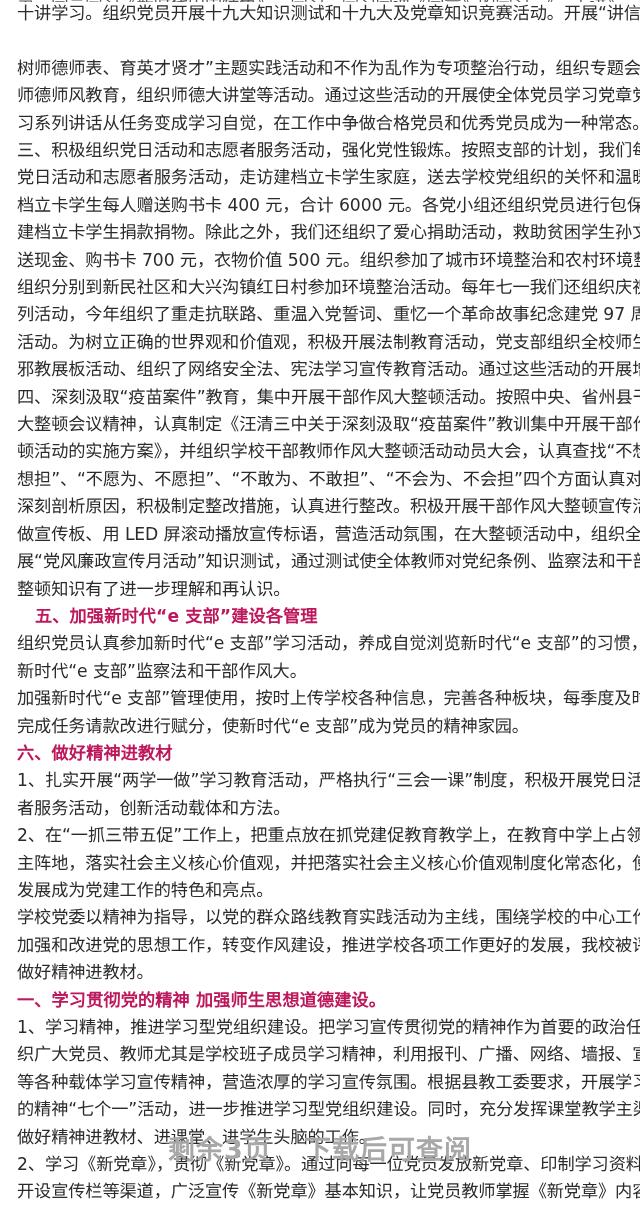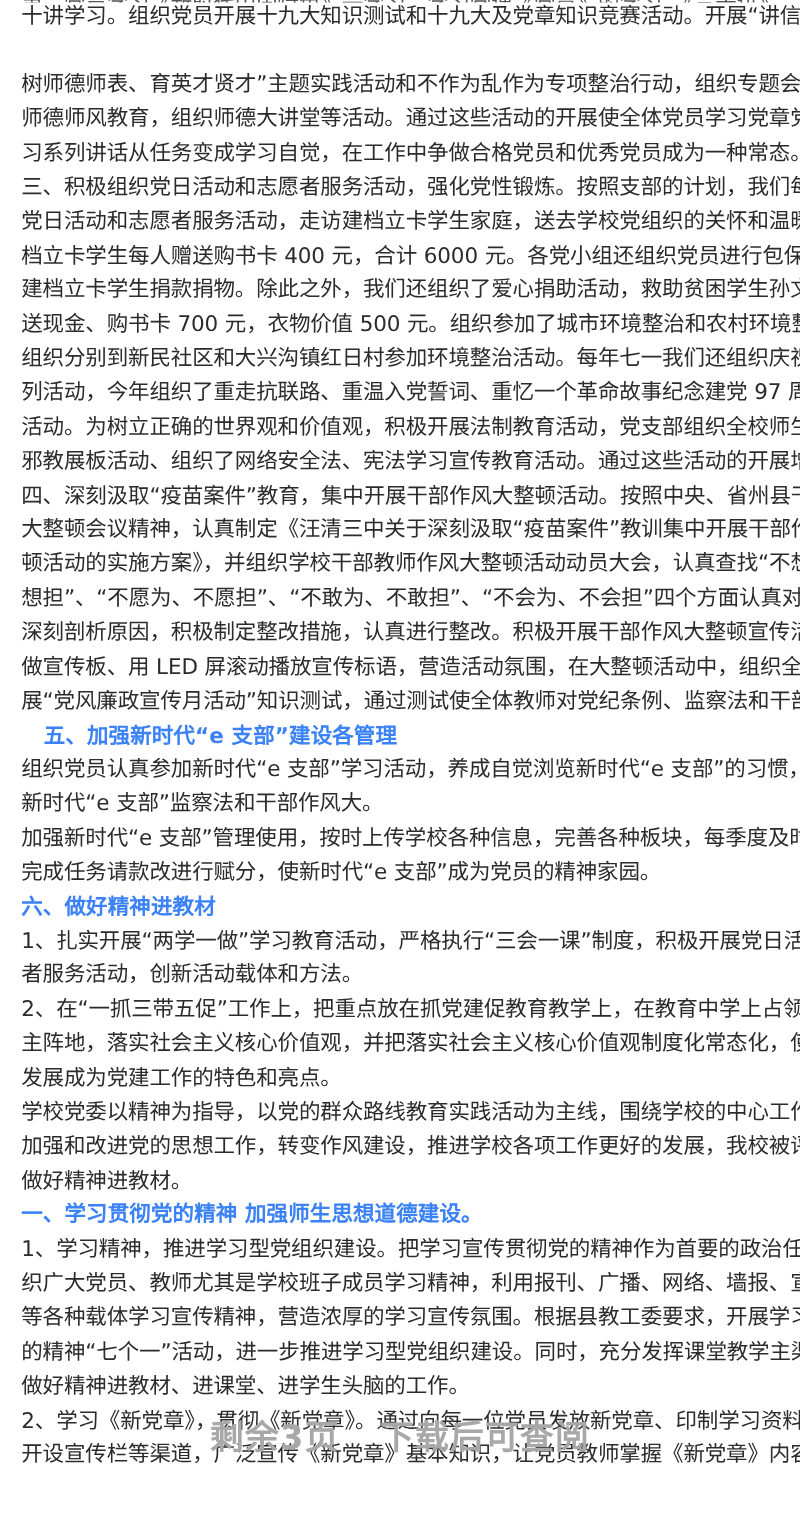--- a/index.html
+++ b/index.html
@@ -43,21 +43,21 @@
     font-family: "DejaVu Sans", "Liberation Sans", sans-serif;
   }
 
   
   .line.clipped-top {
     color: #3a3a3a;
   }
 
   .line.heading {
     font-weight: bold;
-    color: #3b82f6;
+    color: #be185d;
     letter-spacing: 0.1px;
   }
 
   .line.heading.indent {
     padding-left: 18px;
   }
 
   .blank {
     height: 27.4px;
   }
@@ -121,20 +121,21 @@
     <div class="line">列活动，今年组织了重走抗联路、重温入党誓词、重忆一个革命故事纪念建党 97 周年系列</div>
     <div class="line">活动。为树立正确的世界观和价值观，积极开展法制教育活动，党支部组织全校师生参观反</div>
     <div class="line">邪教展板活动、组织了网络安全法、宪法学习宣传教育活动。通过这些活动的开展增强了党</div>
     <div class="line">四、深刻汲取“疫苗案件”教育，集中开展干部作风大整顿活动。按照中央、省州县干部作风</div>
     <div class="line">大整顿会议精神，认真制定《汪清三中关于深刻汲取“疫苗案件”教训集中开展干部作风大整</div>
     <div class="line">顿活动的实施方案》，并组织学校干部教师作风大整顿活动动员大会，认真查找“不想为、不</div>
     <div class="line">想担”、“不愿为、不愿担”、“不敢为、不敢担”、“不会为、不会担”四个方面认真对照检查，</div>
     <div class="line">深刻剖析原因，积极制定整改措施，认真进行整改。积极开展干部作风大整顿宣传活动，定</div>
     <div class="line">做宣传板、用 LED 屏滚动播放宣传标语，营造活动氛围，在大整顿活动中，组织全体教师开</div>
     <div class="line">展“党风廉政宣传月活动”知识测试，通过测试使全体教师对党纪条例、监察法和干部作风大</div>
+    <div class="line">整顿知识有了进一步理解和再认识。</div>
 
     <div class="line heading indent">五、加强新时代“e 支部”建设各管理</div>
 
     <div class="line">组织党员认真参加新时代“e 支部”学习活动，养成自觉浏览新时代“e 支部”的习惯，让党员在</div>
     <div class="line">新时代“e 支部”监察法和干部作风大。</div>
     <div class="line">加强新时代“e 支部”管理使用，按时上传学校各种信息，完善各种板块，每季度及时对党员</div>
     <div class="line">完成任务请款改进行赋分，使新时代“e 支部”成为党员的精神家园。</div>
 
     <div class="line heading">六、做好精神进教材</div>
 

